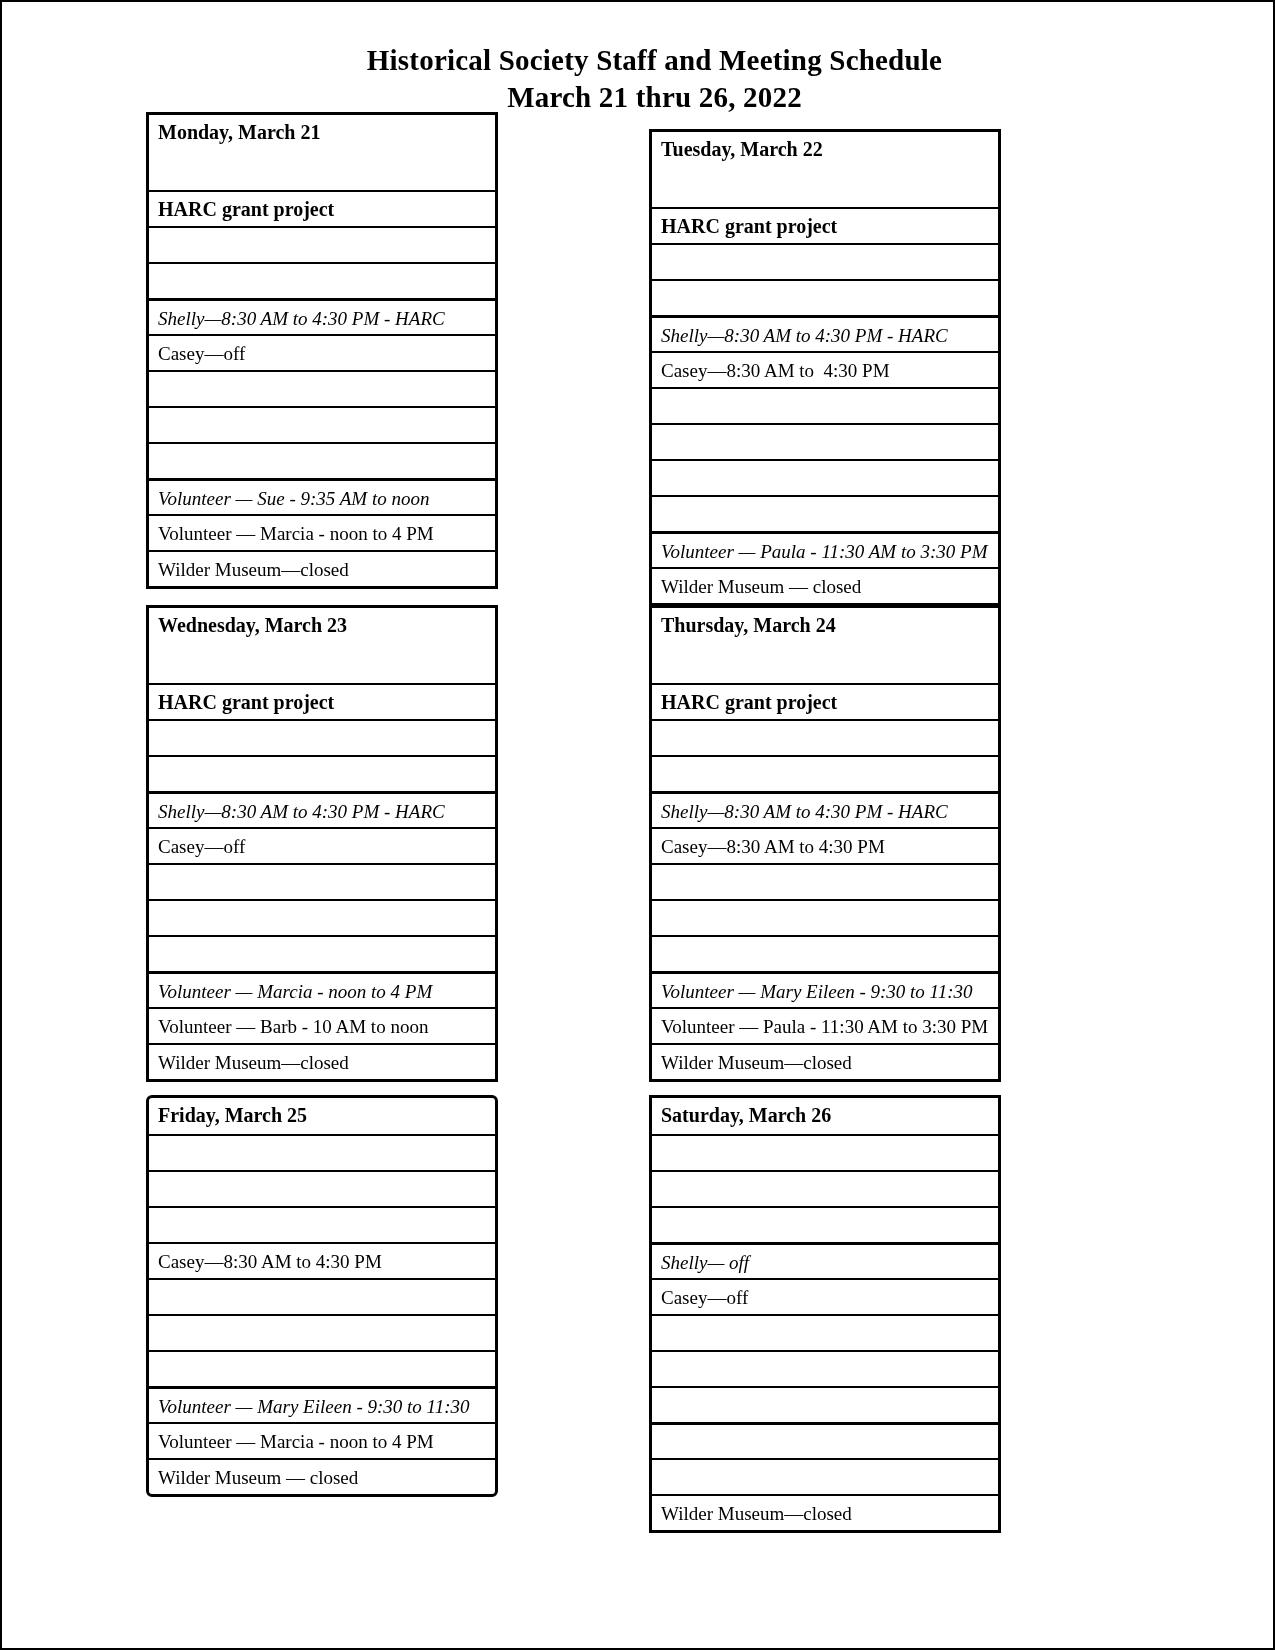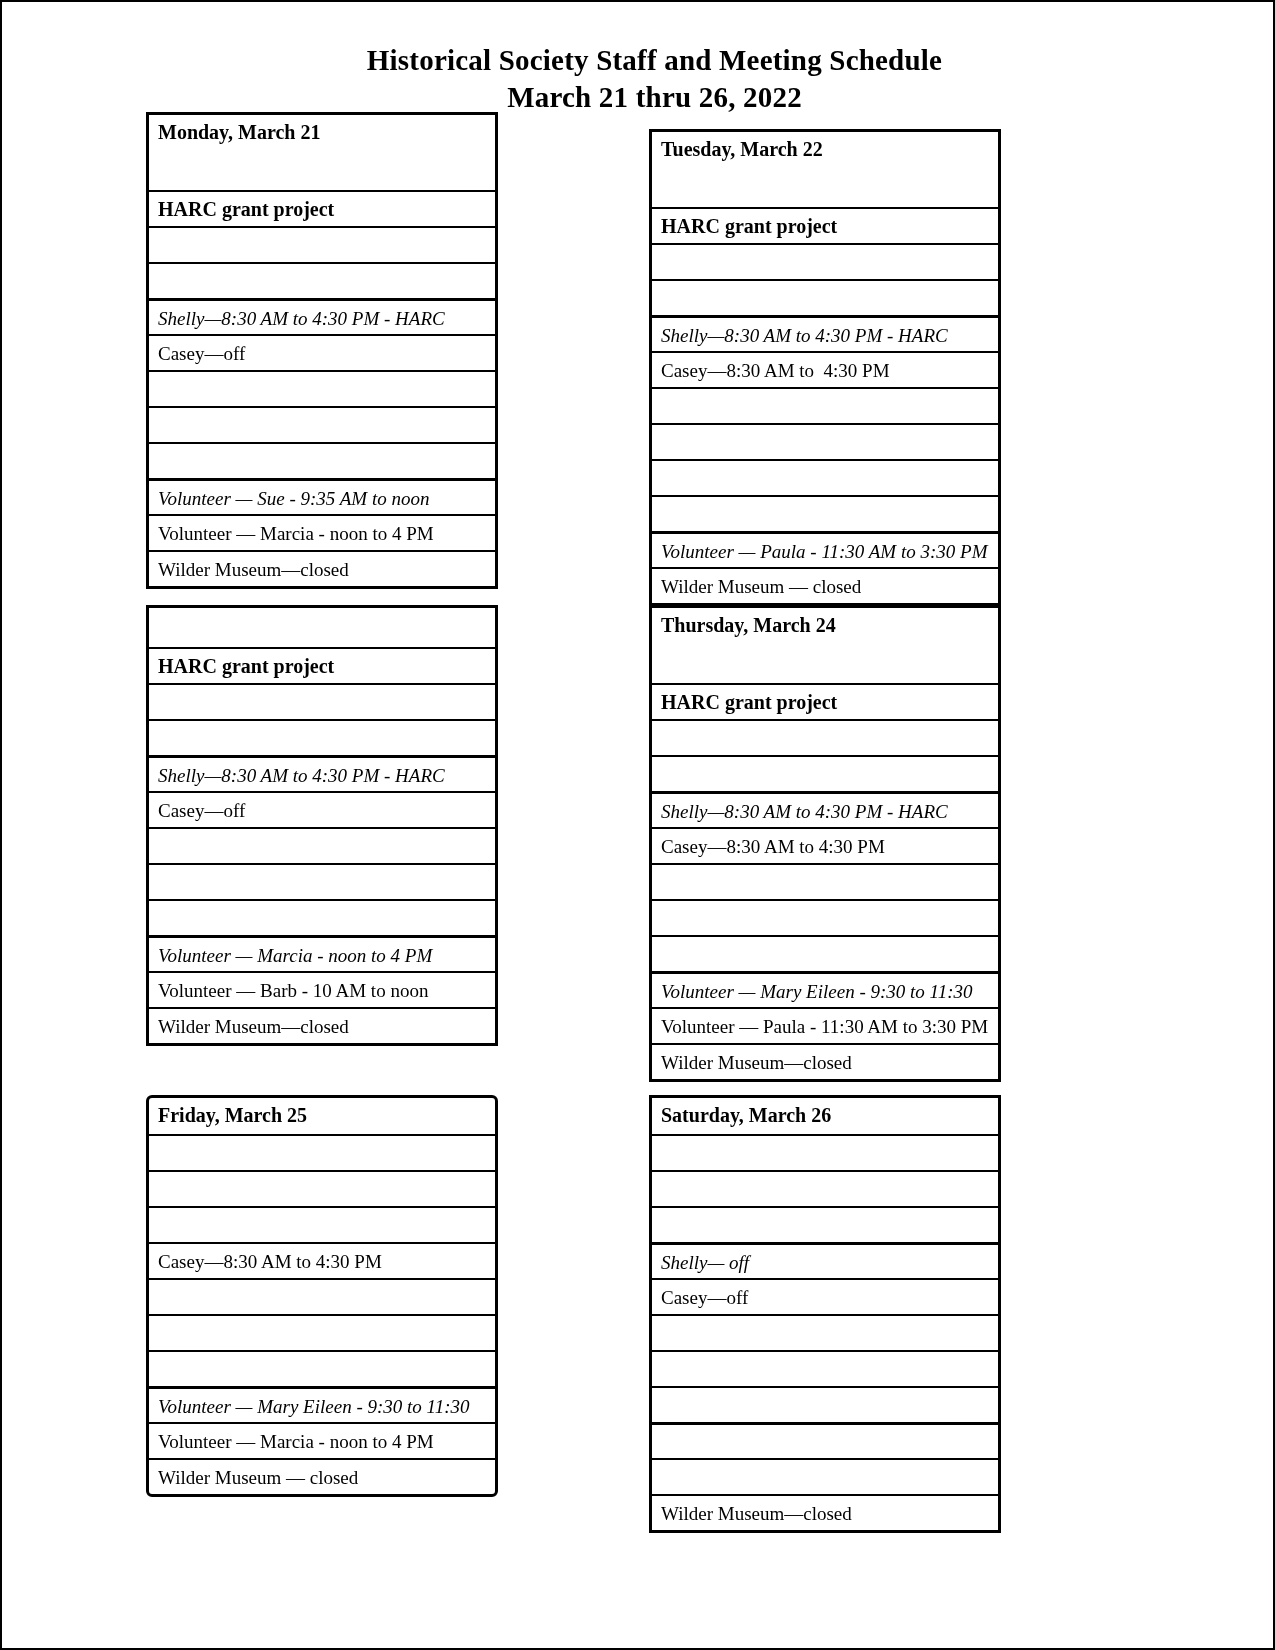--- a/index.html
+++ b/index.html
@@ -108,20 +108,21 @@
           <div class="row"></div>
           <div class="row"></div>
           <div class="row"></div>
         </div>
         <div class="section">
           <div class="row thick-top">Volunteer — Paula - 11:30 AM to 3:30 PM</div>
           <div class="row">Wilder Museum — closed</div>
         </div>
       </div>
       <div class="day-box">
+        <div class="row day-header">Wednesday, March 23</div>
         <div class="section">
           <div class="row bold">HARC grant project</div>
           <div class="row"></div>
           <div class="row"></div>
         </div>
         <div class="section">
           <div class="row thick-top">Shelly—8:30 AM to 4:30 PM - HARC</div>
           <div class="row">Casey—off</div>
           <div class="row"></div>
           <div class="row"></div>

